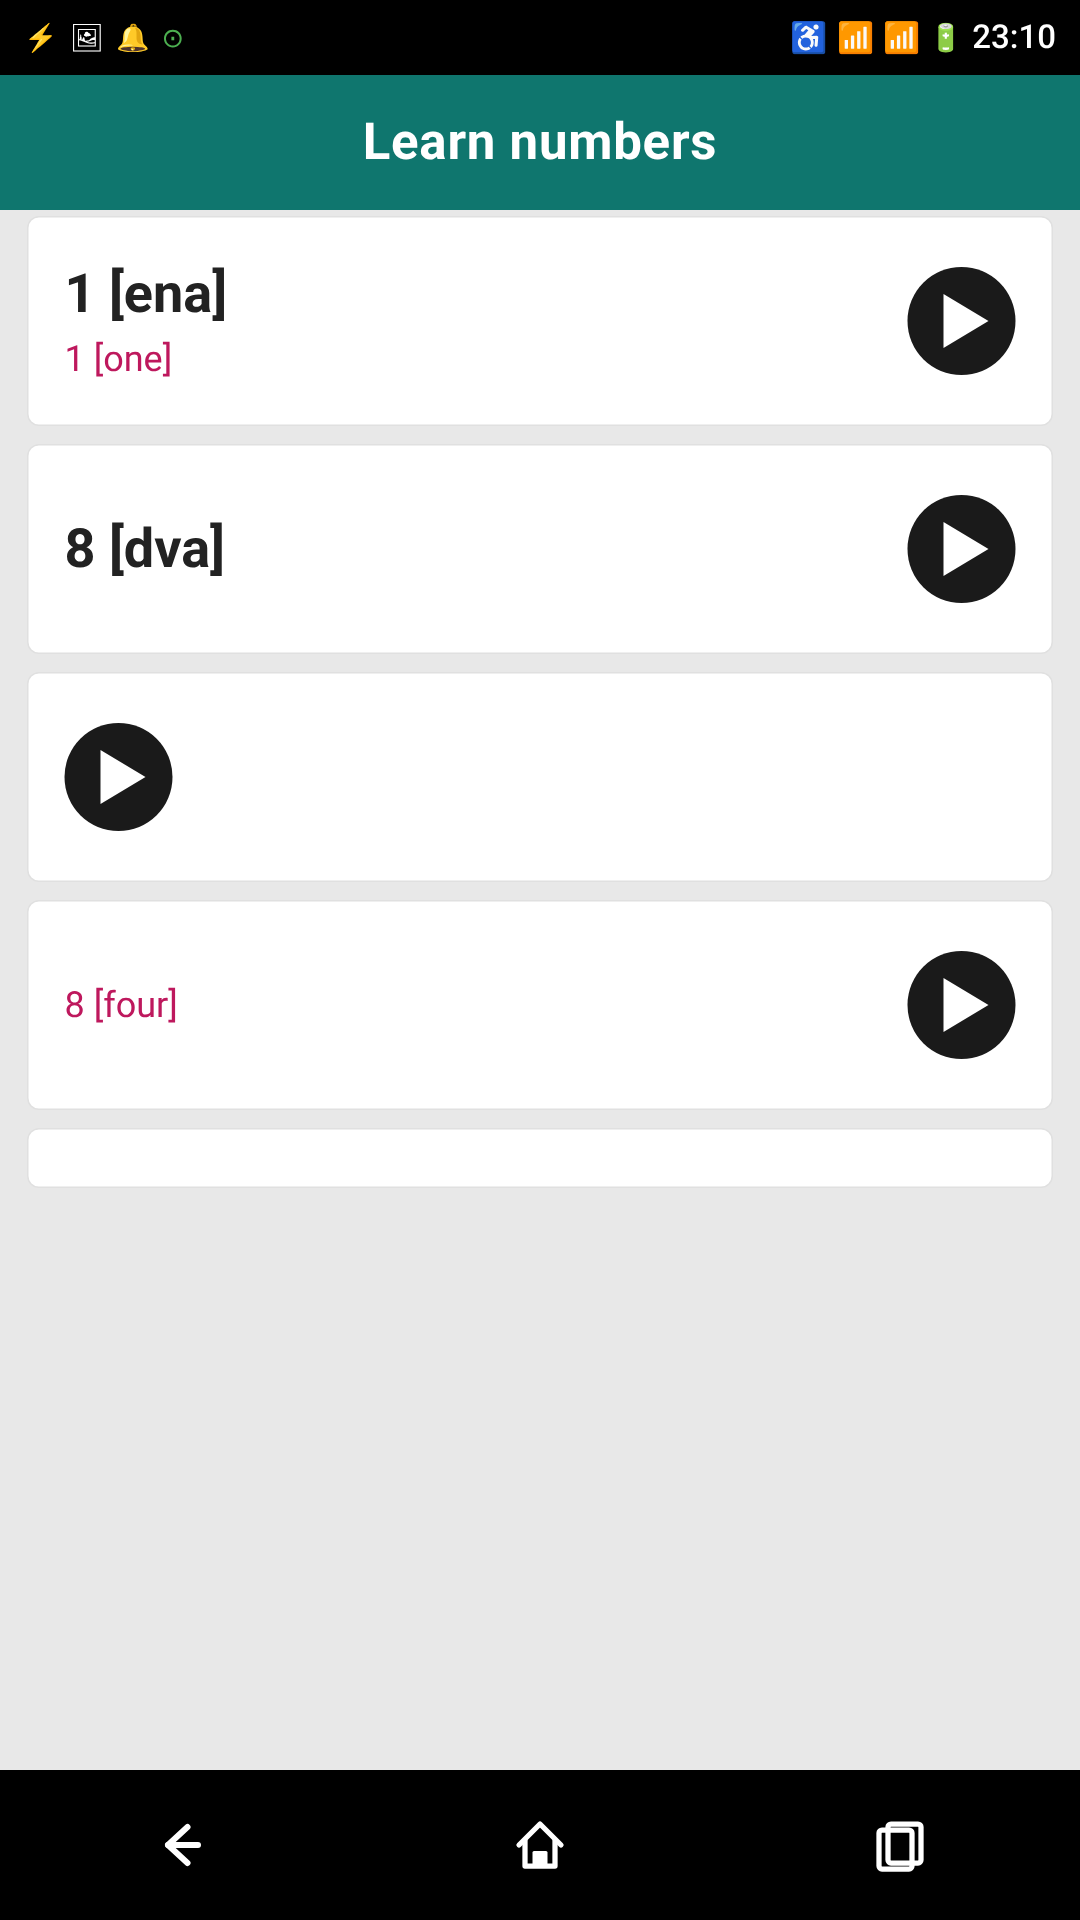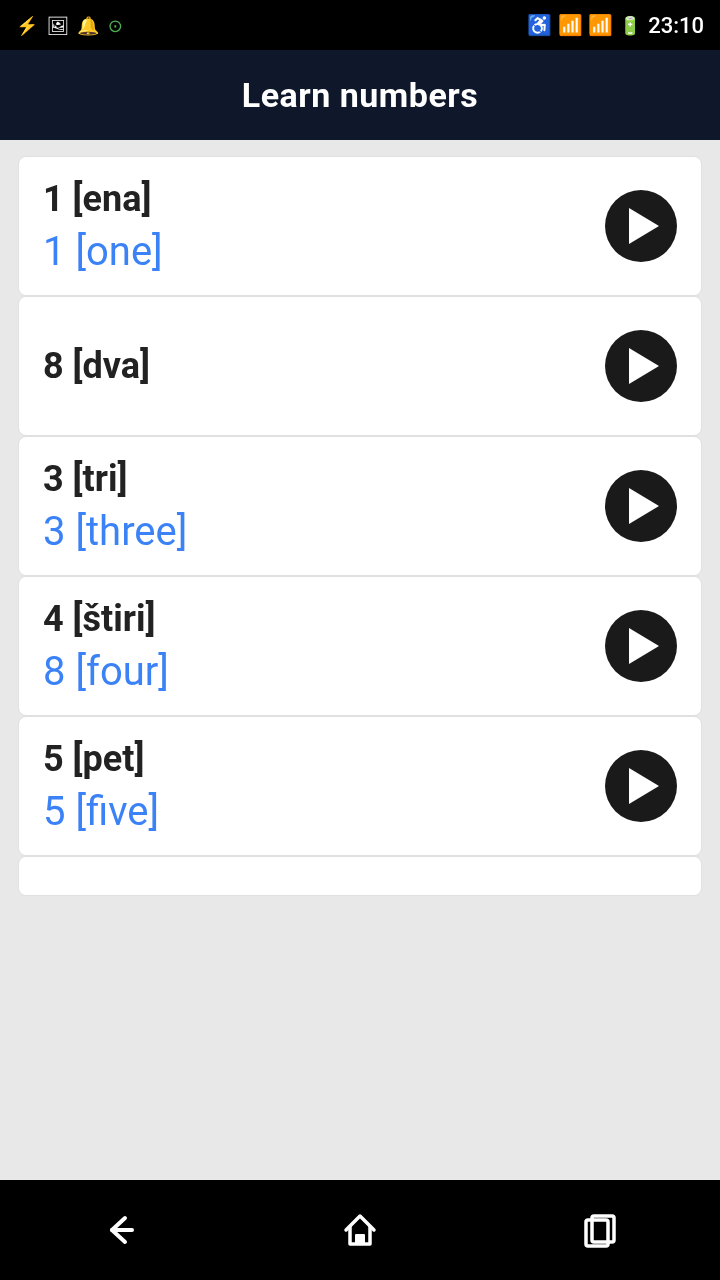--- a/index.html
+++ b/index.html
@@ -44,41 +44,42 @@
       color: #f5c518;
       font-size: 18px;
     }
     .status-icon-green {
       color: #4caf50;
       font-size: 18px;
     }
 
     
     .app-bar {
-      background: #0f172a;
+      background: #0f766e;
       height: 90px;
       display: flex;
       align-items: center;
       justify-content: center;
       flex-shrink: 0;
     }
     .app-bar-title {
       color: #fff;
       font-size: 34px;
       font-weight: 700;
       letter-spacing: 0.5px;
     }
 
     
     .content {
       flex: 1;
       background: #e8e8e8;
-      padding: 16px 18px;
+      padding: 4px 18px;
       display: flex;
       flex-direction: column;
+      gap: 12px;
     }
 
     
     .number-card {
       background: #fff;
       border-radius: 8px;
       border: 1px solid #e0e0e0;
       padding: 20px 24px;
       display: flex;
       align-items: center;
@@ -89,23 +90,23 @@
       display: flex;
       flex-direction: column;
       gap: 8px;
     }
     .card-primary {
       font-size: 36px;
       font-weight: 700;
       color: #222;
     }
     .card-secondary {
-      font-size: 40px;
+      font-size: 24px;
       font-weight: 400;
-      color: #3b82f6;
+      color: #be185d;
     }
     .play-button {
       width: 72px;
       height: 72px;
       background: #1a1a1a;
       border-radius: 50%;
       display: flex;
       align-items: center;
       justify-content: center;
       cursor: pointer;
@@ -185,48 +186,34 @@
   <div class="number-card">
     <div class="card-text">
       <span class="card-primary">8 [dva]</span>
     </div>
     <div class="play-button">
       <div class="play-icon"></div>
     </div>
   </div>
 
   <div class="number-card">
+    <div class="play-button">
+      <div class="play-icon"></div>
+    </div>
+  </div>
+
+  <div class="number-card">
     <div class="card-text">
-      <span class="card-primary">3 [tri]</span>
-      <span class="card-secondary">3 [three]</span>
-    </div>
-    <div class="play-button">
-      <div class="play-icon"></div>
-    </div>
-  </div>
-
-  <div class="number-card">
-    <div class="card-text">
-      <span class="card-primary">4 [štiri]</span>
       <span class="card-secondary">8 [four]</span>
     </div>
     <div class="play-button">
       <div class="play-icon"></div>
     </div>
   </div>
 
-  <div class="number-card">
-    <div class="card-text">
-      <span class="card-primary">5 [pet]</span>
-      <span class="card-secondary">5 [five]</span>
-    </div>
-    <div class="play-button">
-      <div class="play-icon"></div>
-    </div>
-  </div>
 
   <div class="partial-card"></div>
 
 </div>
 
 <div class="bottom-nav">
   <div class="nav-btn">
     <svg width="40" height="40" viewBox="0 0 40 40" fill="none" xmlns="http://www.w3.org/2000/svg">
       <polyline points="25,8 12,20 25,32" stroke="white" stroke-width="4" stroke-linecap="round" stroke-linejoin="round" fill="none"></polyline>
       <line x1="12" y1="20" x2="32" y2="20" stroke="white" stroke-width="4" stroke-linecap="round"></line>

